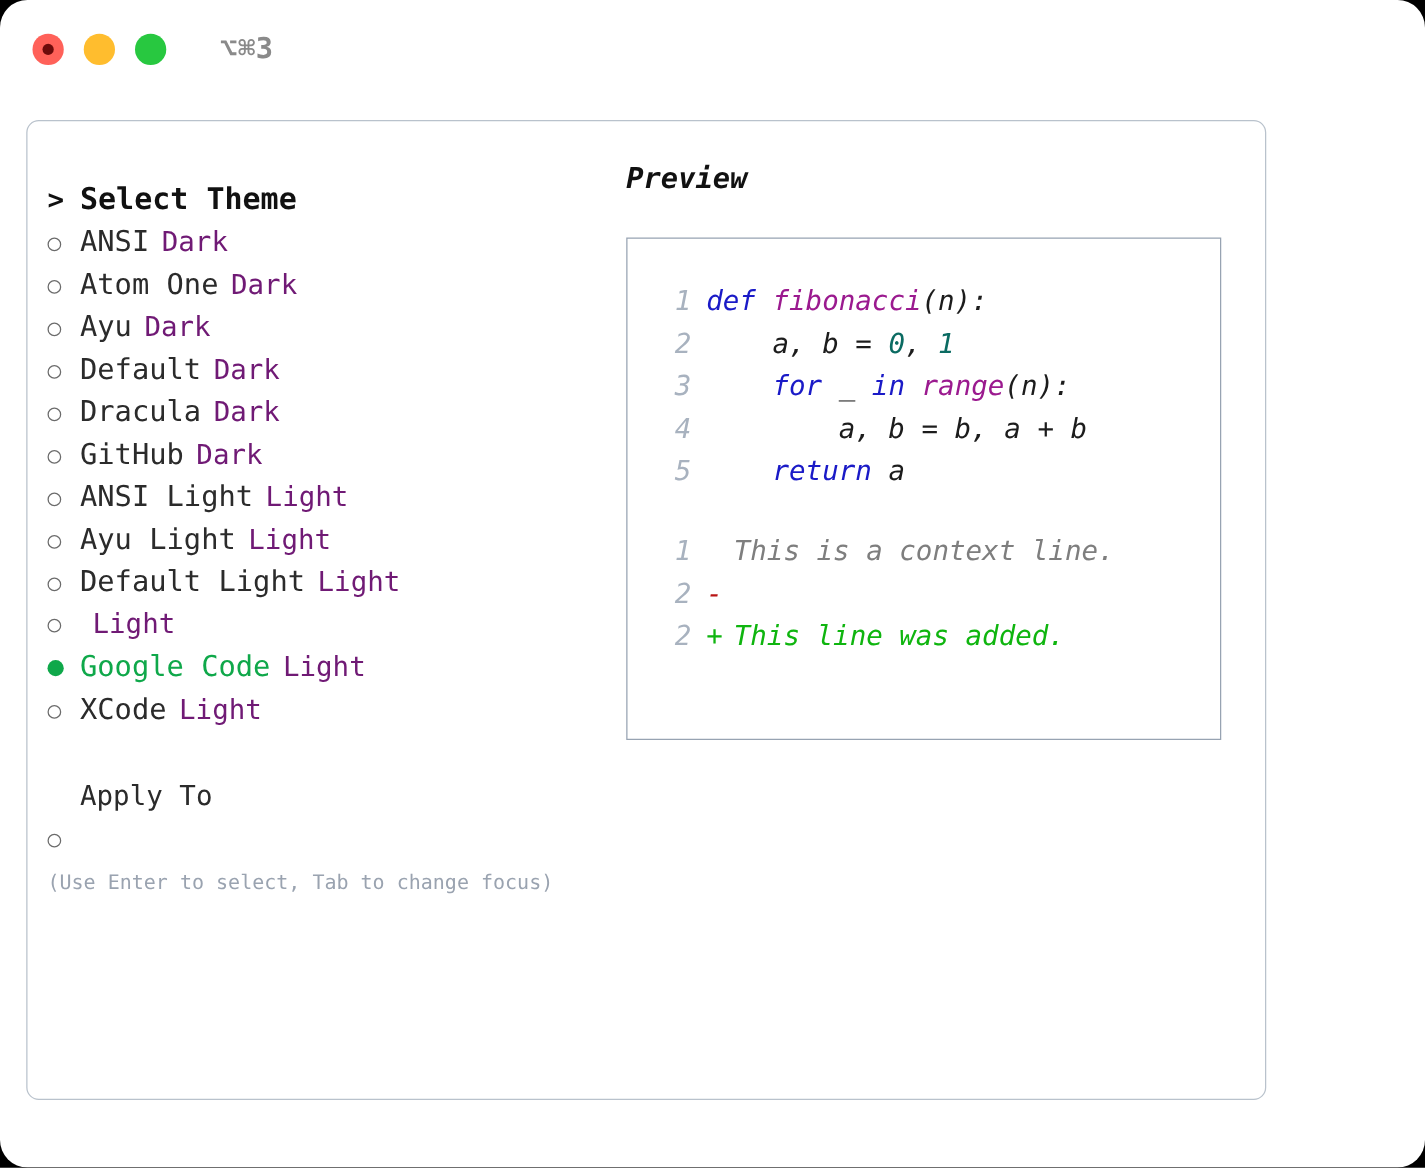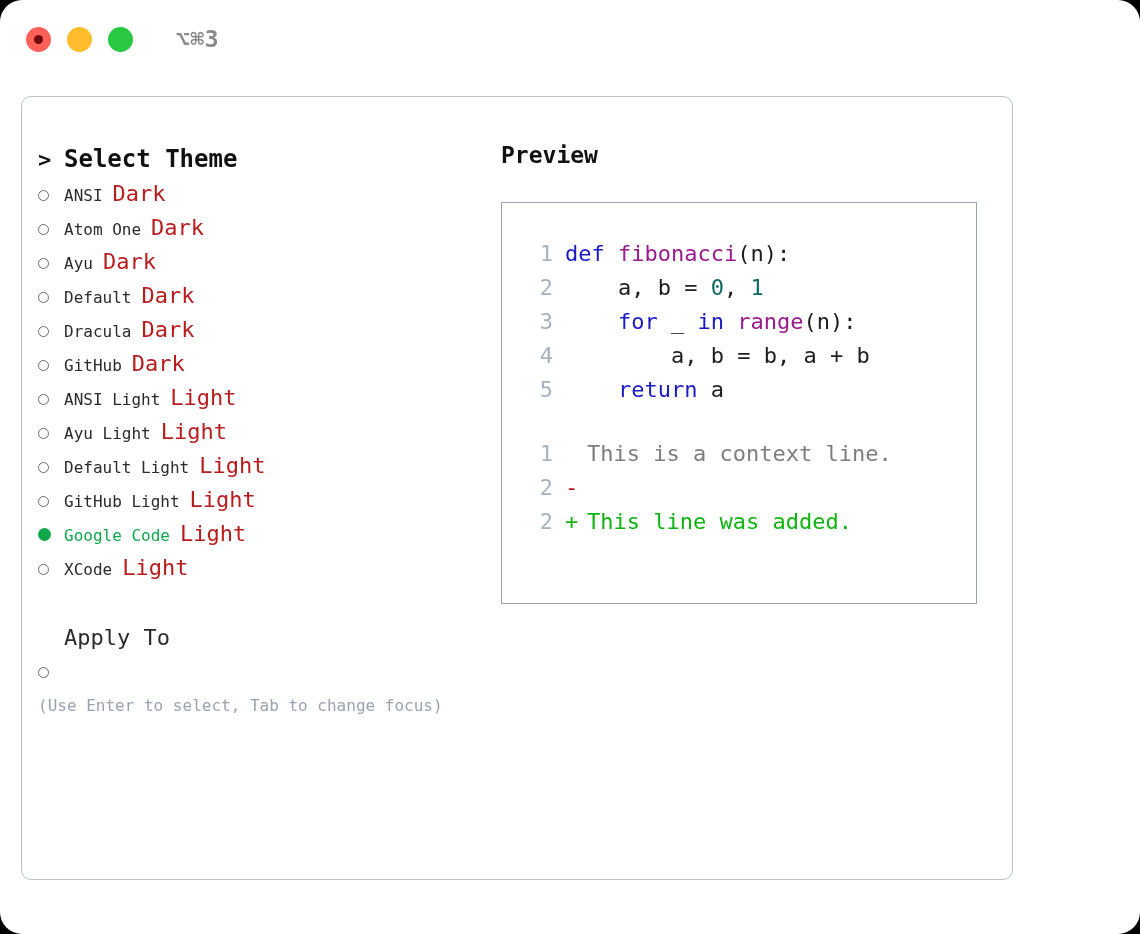--- a/index.html
+++ b/index.html
@@ -131,26 +131,26 @@
   }
   .title-text {
     font-size: 24px;
     font-weight: bold;
     color: #111111;
     line-height: 36px;
   }
 
   .item-name {
     color: #2b2b2b;
-    font-size: 16px;
+    font-size: 23px;
     line-height: 34px;
   }
   .item-name.selected { color: #0fa84a; }
   .item-kind {
-    color: #b91c1c;
+    color: #701a75;
     font-size: 22px;
     line-height: 34px;
     padding-left: 10px;
   }
 
   #apply-section { margin-top: 36px; }
   #apply-label {
     font-size: 22px;
     color: #2b2b2b;
     line-height: 34px;
@@ -162,22 +162,23 @@
     font-size: 16px;
     color: #9aa3b0;
     line-height: 34px;
     width: 410px;
   }
 
   
   #right-col {
     position: absolute;
     left: 479px;
-    top: 40px;
+    top: 28px;
     width: 490px;
+    font-style: italic;
   }
   #preview-title {
     font-size: 23px;
     font-weight: bold;
     color: #111111;
     line-height: 36px;
   }
   #preview-box {
     margin-top: 29px;
     width: 476px;
@@ -244,21 +245,21 @@
       <div id="theme-items">
           <div class="row"><span class="bullet-wrap"><span class="bullet-hollow"></span></span><span class="item-name">ANSI</span><span class="item-kind">Dark</span></div>
           <div class="row"><span class="bullet-wrap"><span class="bullet-hollow"></span></span><span class="item-name">Atom One</span><span class="item-kind">Dark</span></div>
           <div class="row"><span class="bullet-wrap"><span class="bullet-hollow"></span></span><span class="item-name">Ayu</span><span class="item-kind">Dark</span></div>
           <div class="row"><span class="bullet-wrap"><span class="bullet-hollow"></span></span><span class="item-name">Default</span><span class="item-kind">Dark</span></div>
           <div class="row"><span class="bullet-wrap"><span class="bullet-hollow"></span></span><span class="item-name">Dracula</span><span class="item-kind">Dark</span></div>
           <div class="row"><span class="bullet-wrap"><span class="bullet-hollow"></span></span><span class="item-name">GitHub</span><span class="item-kind">Dark</span></div>
           <div class="row"><span class="bullet-wrap"><span class="bullet-hollow"></span></span><span class="item-name">ANSI Light</span><span class="item-kind">Light</span></div>
           <div class="row"><span class="bullet-wrap"><span class="bullet-hollow"></span></span><span class="item-name">Ayu Light</span><span class="item-kind">Light</span></div>
           <div class="row"><span class="bullet-wrap"><span class="bullet-hollow"></span></span><span class="item-name">Default Light</span><span class="item-kind">Light</span></div>
-          <div class="row"><span class="bullet-wrap"><span class="bullet-hollow"></span></span><span class="item-name">GitHub Light</span><span class="item-kind">Light</span></div>
+          <div class="row"><span class="bullet-wrap"><span class="bullet-hollow"></span></span><span class="item-kind">Light</span></div>
           <div class="row"><span class="bullet-wrap"><span class="bullet-filled"></span></span><span class="item-name selected">Google Code</span><span class="item-kind">Light</span></div>
           <div class="row"><span class="bullet-wrap"><span class="bullet-hollow"></span></span><span class="item-name">XCode</span><span class="item-kind">Light</span></div>
         </div>
 
       <div id="apply-section">
         <div class="row">
           <span id="apply-label">Apply To</span>
         </div>
         <div id="apply-items">
             <div class="row"><span class="bullet-wrap"><span class="bullet-hollow"></span></span></div>

